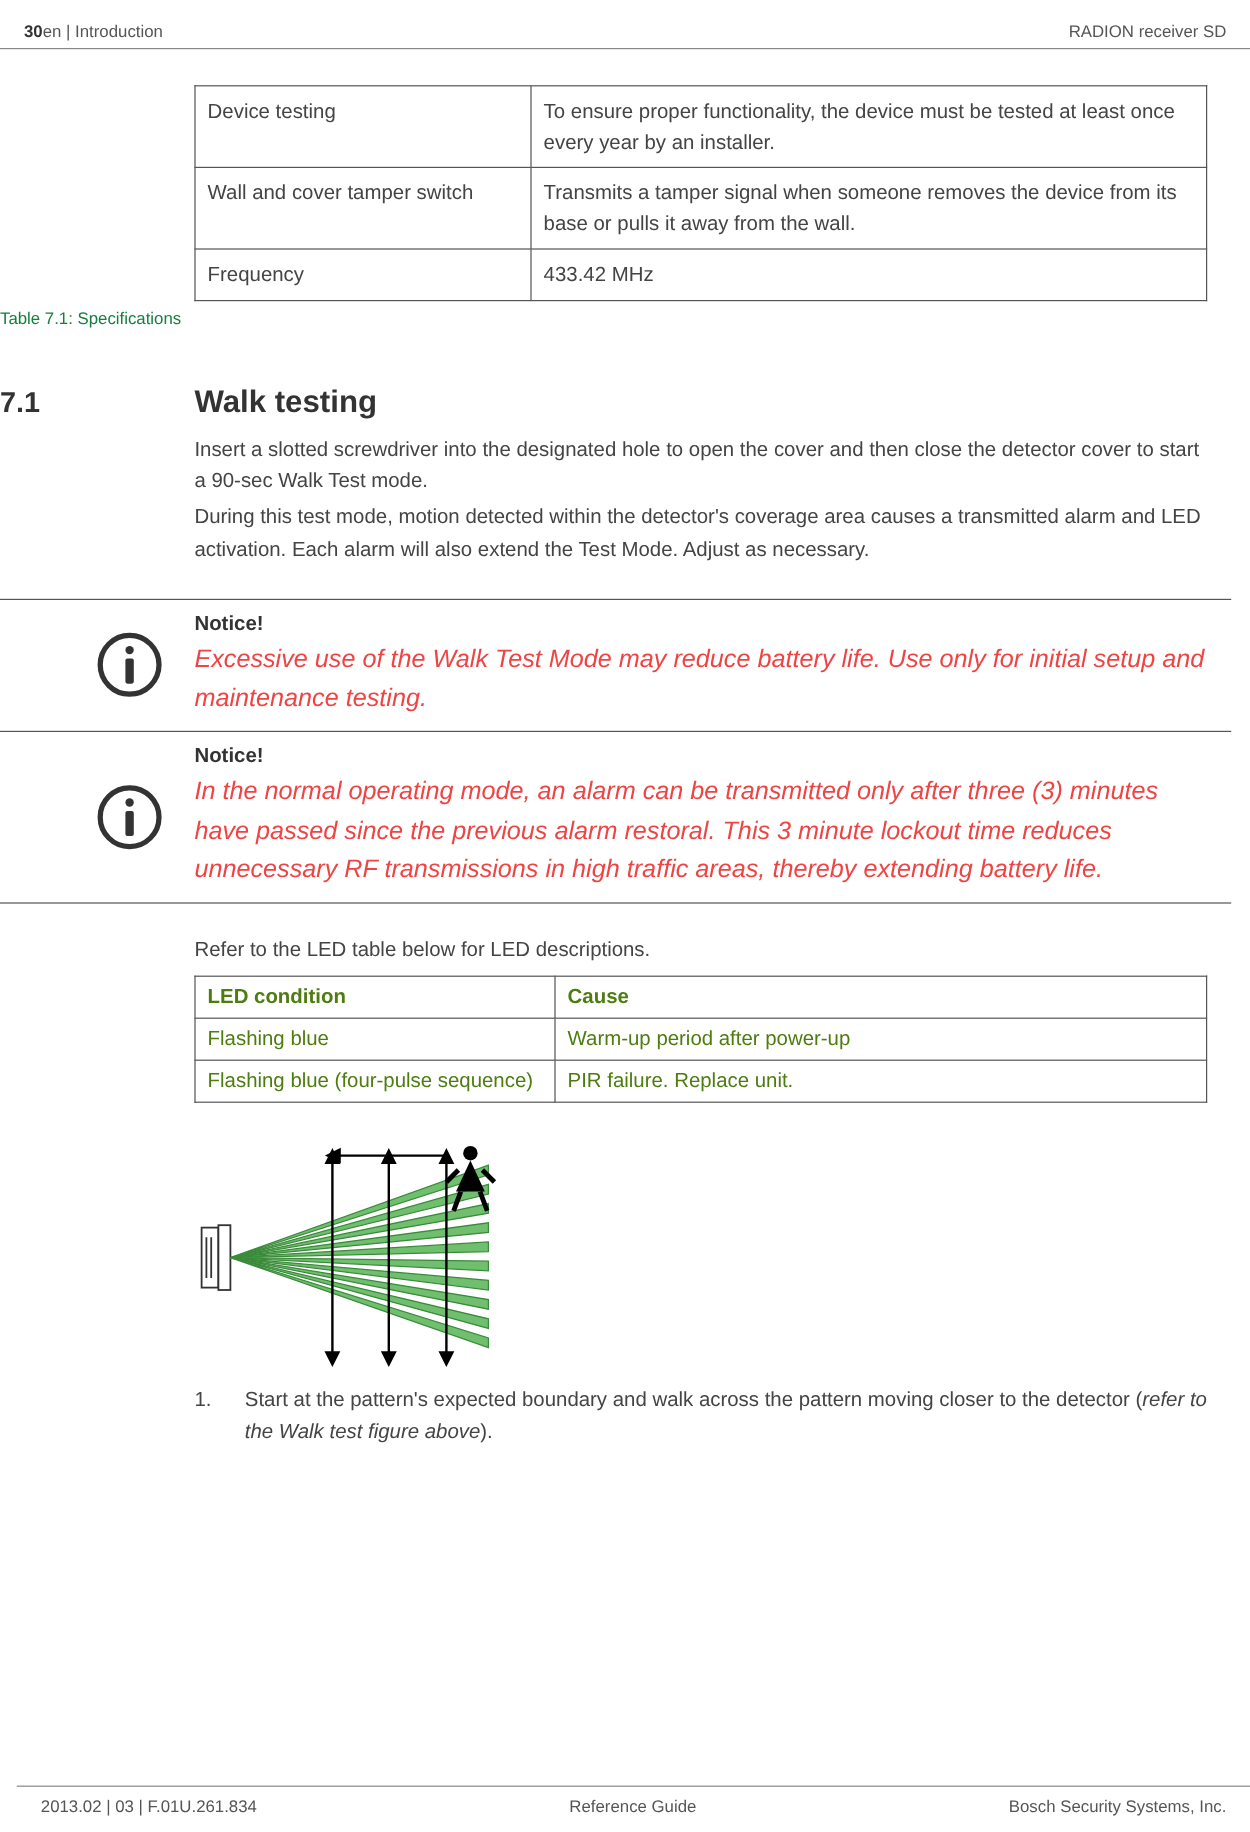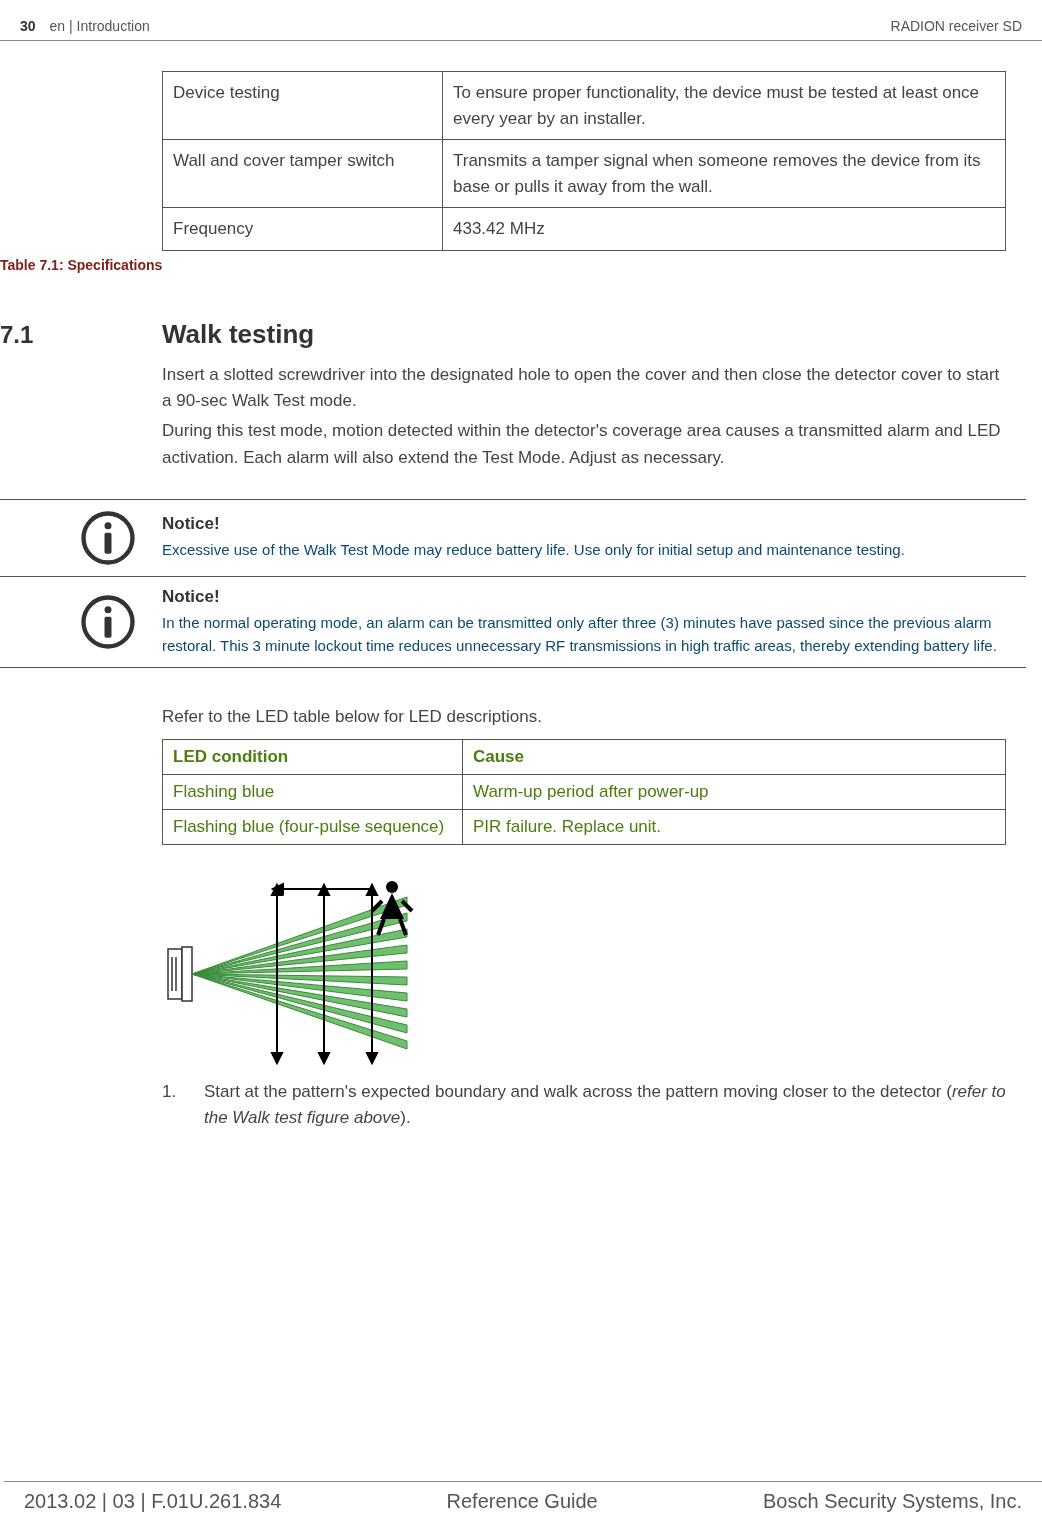--- a/index.html
+++ b/index.html
@@ -14,21 +14,21 @@
   }
   .header {
     display: flex;
     justify-content: space-between;
     align-items: baseline;
     padding: 18px 20px 6px 20px;
     border-bottom: 1px solid #888;
     font-size: 14px;
     color: #555;
   }
-  .header-left { display: flex; gap: 14px; align-items: flex-end; }
+  .header-left { display: flex; align-items: flex-end; }
   .page-number { font-weight: bold; color: #333; }
   .content {
     padding: 0 16px 0 0;
   }
   .indented {
     margin-left: 162px;
     margin-right: 20px;
   }
   table.spec {
     border-collapse: collapse;
@@ -39,22 +39,22 @@
     border: 1px solid #555;
     padding: 8px 10px;
     font-size: 17px;
     color: #444;
     vertical-align: top;
     line-height: 1.5;
   }
   table.spec td:first-child { width: 280px; }
   .table-caption {
     font-size: 14px;
-    font-weight: bold;
-    color: #7f1d1d;
+    font-weight: normal;
+    color: #15803d;
     margin: 6px 0 0 0;
     padding-left: 0;
   }
   .section-row {
     display: flex;
     align-items: baseline;
     margin-top: 46px;
     margin-bottom: 12px;
   }
   .section-num {
@@ -83,22 +83,22 @@
     align-items: center;
   }
   .notice-block + .notice-block { margin-top: 0; border-top: none; }
   .notice-icon {
     width: 56px; height: 56px;
     flex: 0 0 56px;
     margin-left: 80px;
   }
   .notice-text { flex: 1; }
   .notice-title { font-weight: bold; font-size: 17px; margin-bottom: 4px; }
-  .notice-body { font-size: 15px; color: #0c4a6e; line-height: 1.55; }
-  .led-intro { margin-top: 36px; }
+  .notice-body { font-size: 21px; color: #ef4444; line-height: 1.55; font-style: italic; }
+  .led-intro { margin-top: 26px; }
   table.led {
     border-collapse: collapse;
     width: 100%;
     margin-top: 8px;
   }
   table.led th, table.led td {
     border: 1px solid #555;
     padding: 7px 10px;
     font-size: 17px;
     color: #4d7c0f;
@@ -124,24 +124,24 @@
     font-size: 17px;
     color: #444;
     line-height: 1.55;
   }
   .numbered-item .num { flex: 0 0 24px; }
   .numbered-item .txt { flex: 1; }
   .italic { font-style: italic; }
   .footer {
     position: absolute;
     bottom: 14px;
-    left: 4px; right: 0;
+    left: 14px; right: 0;
     padding: 8px 20px 0 20px;
     border-top: 1px solid #888;
-    font-size: 20px;
+    font-size: 14px;
     color: #555;
     display: flex;
     justify-content: space-between;
   }
 </style>
 </head>
 <body>
 
 <div class="header">
   <div class="header-left">

